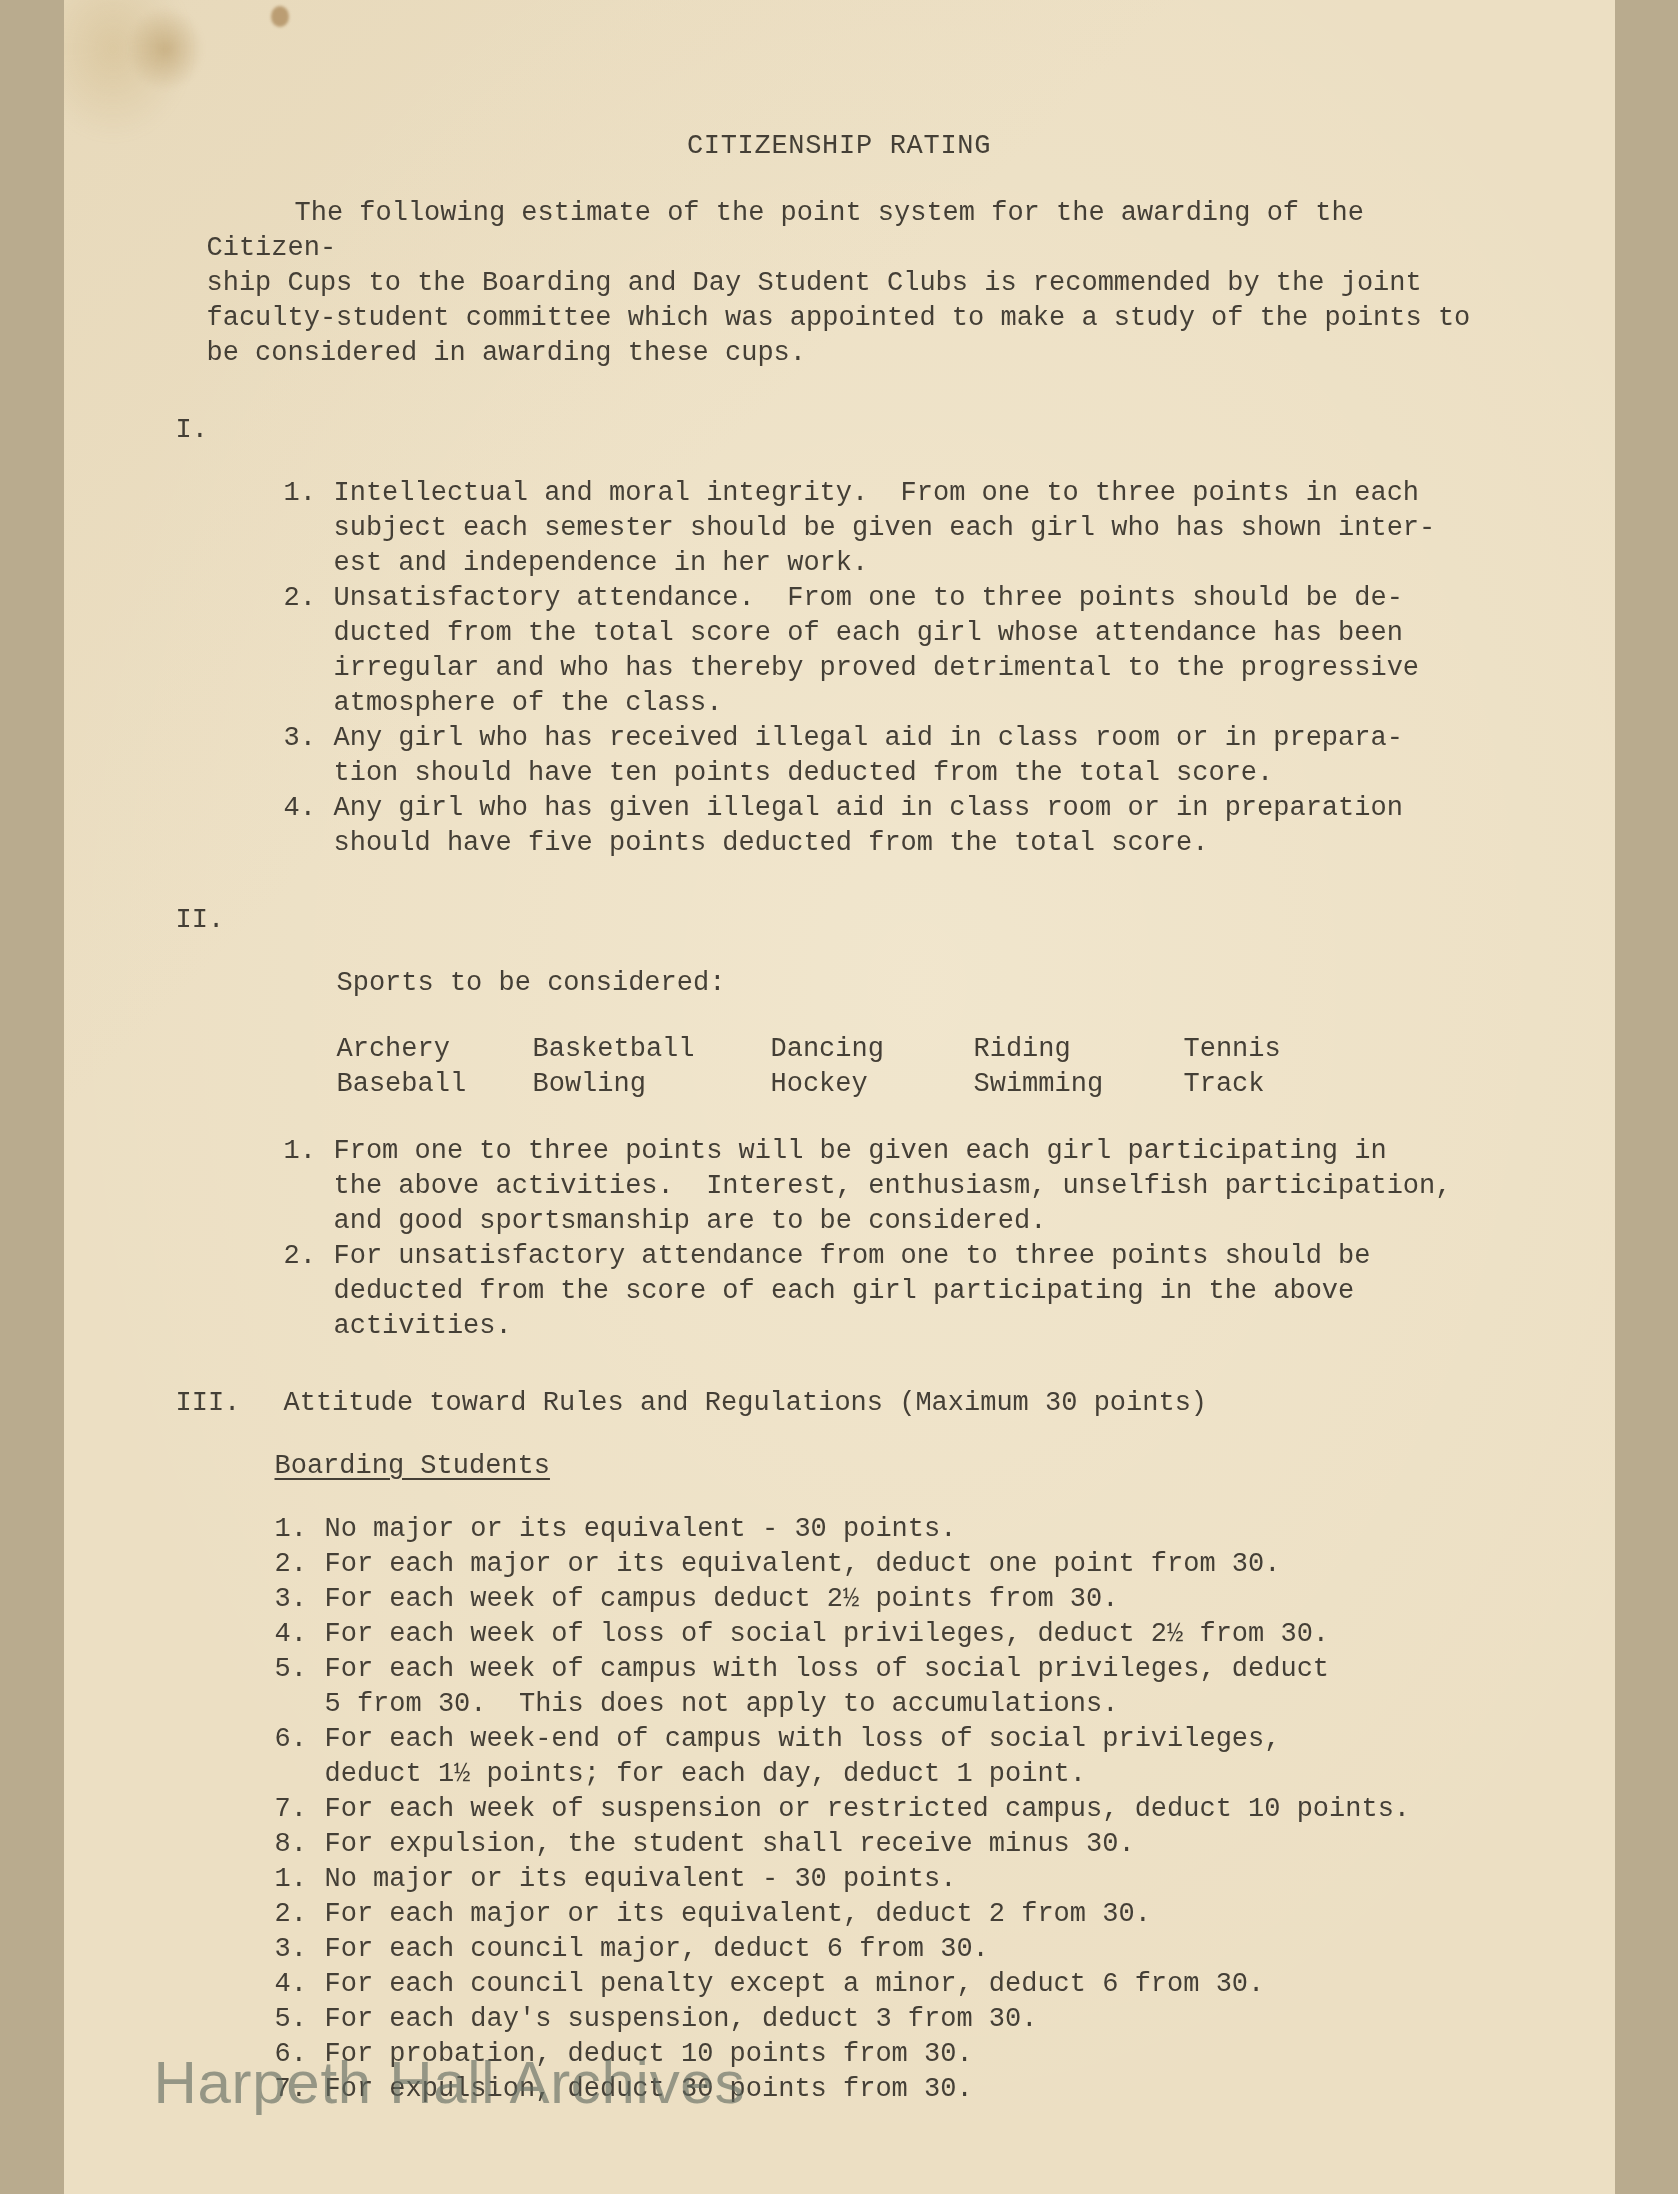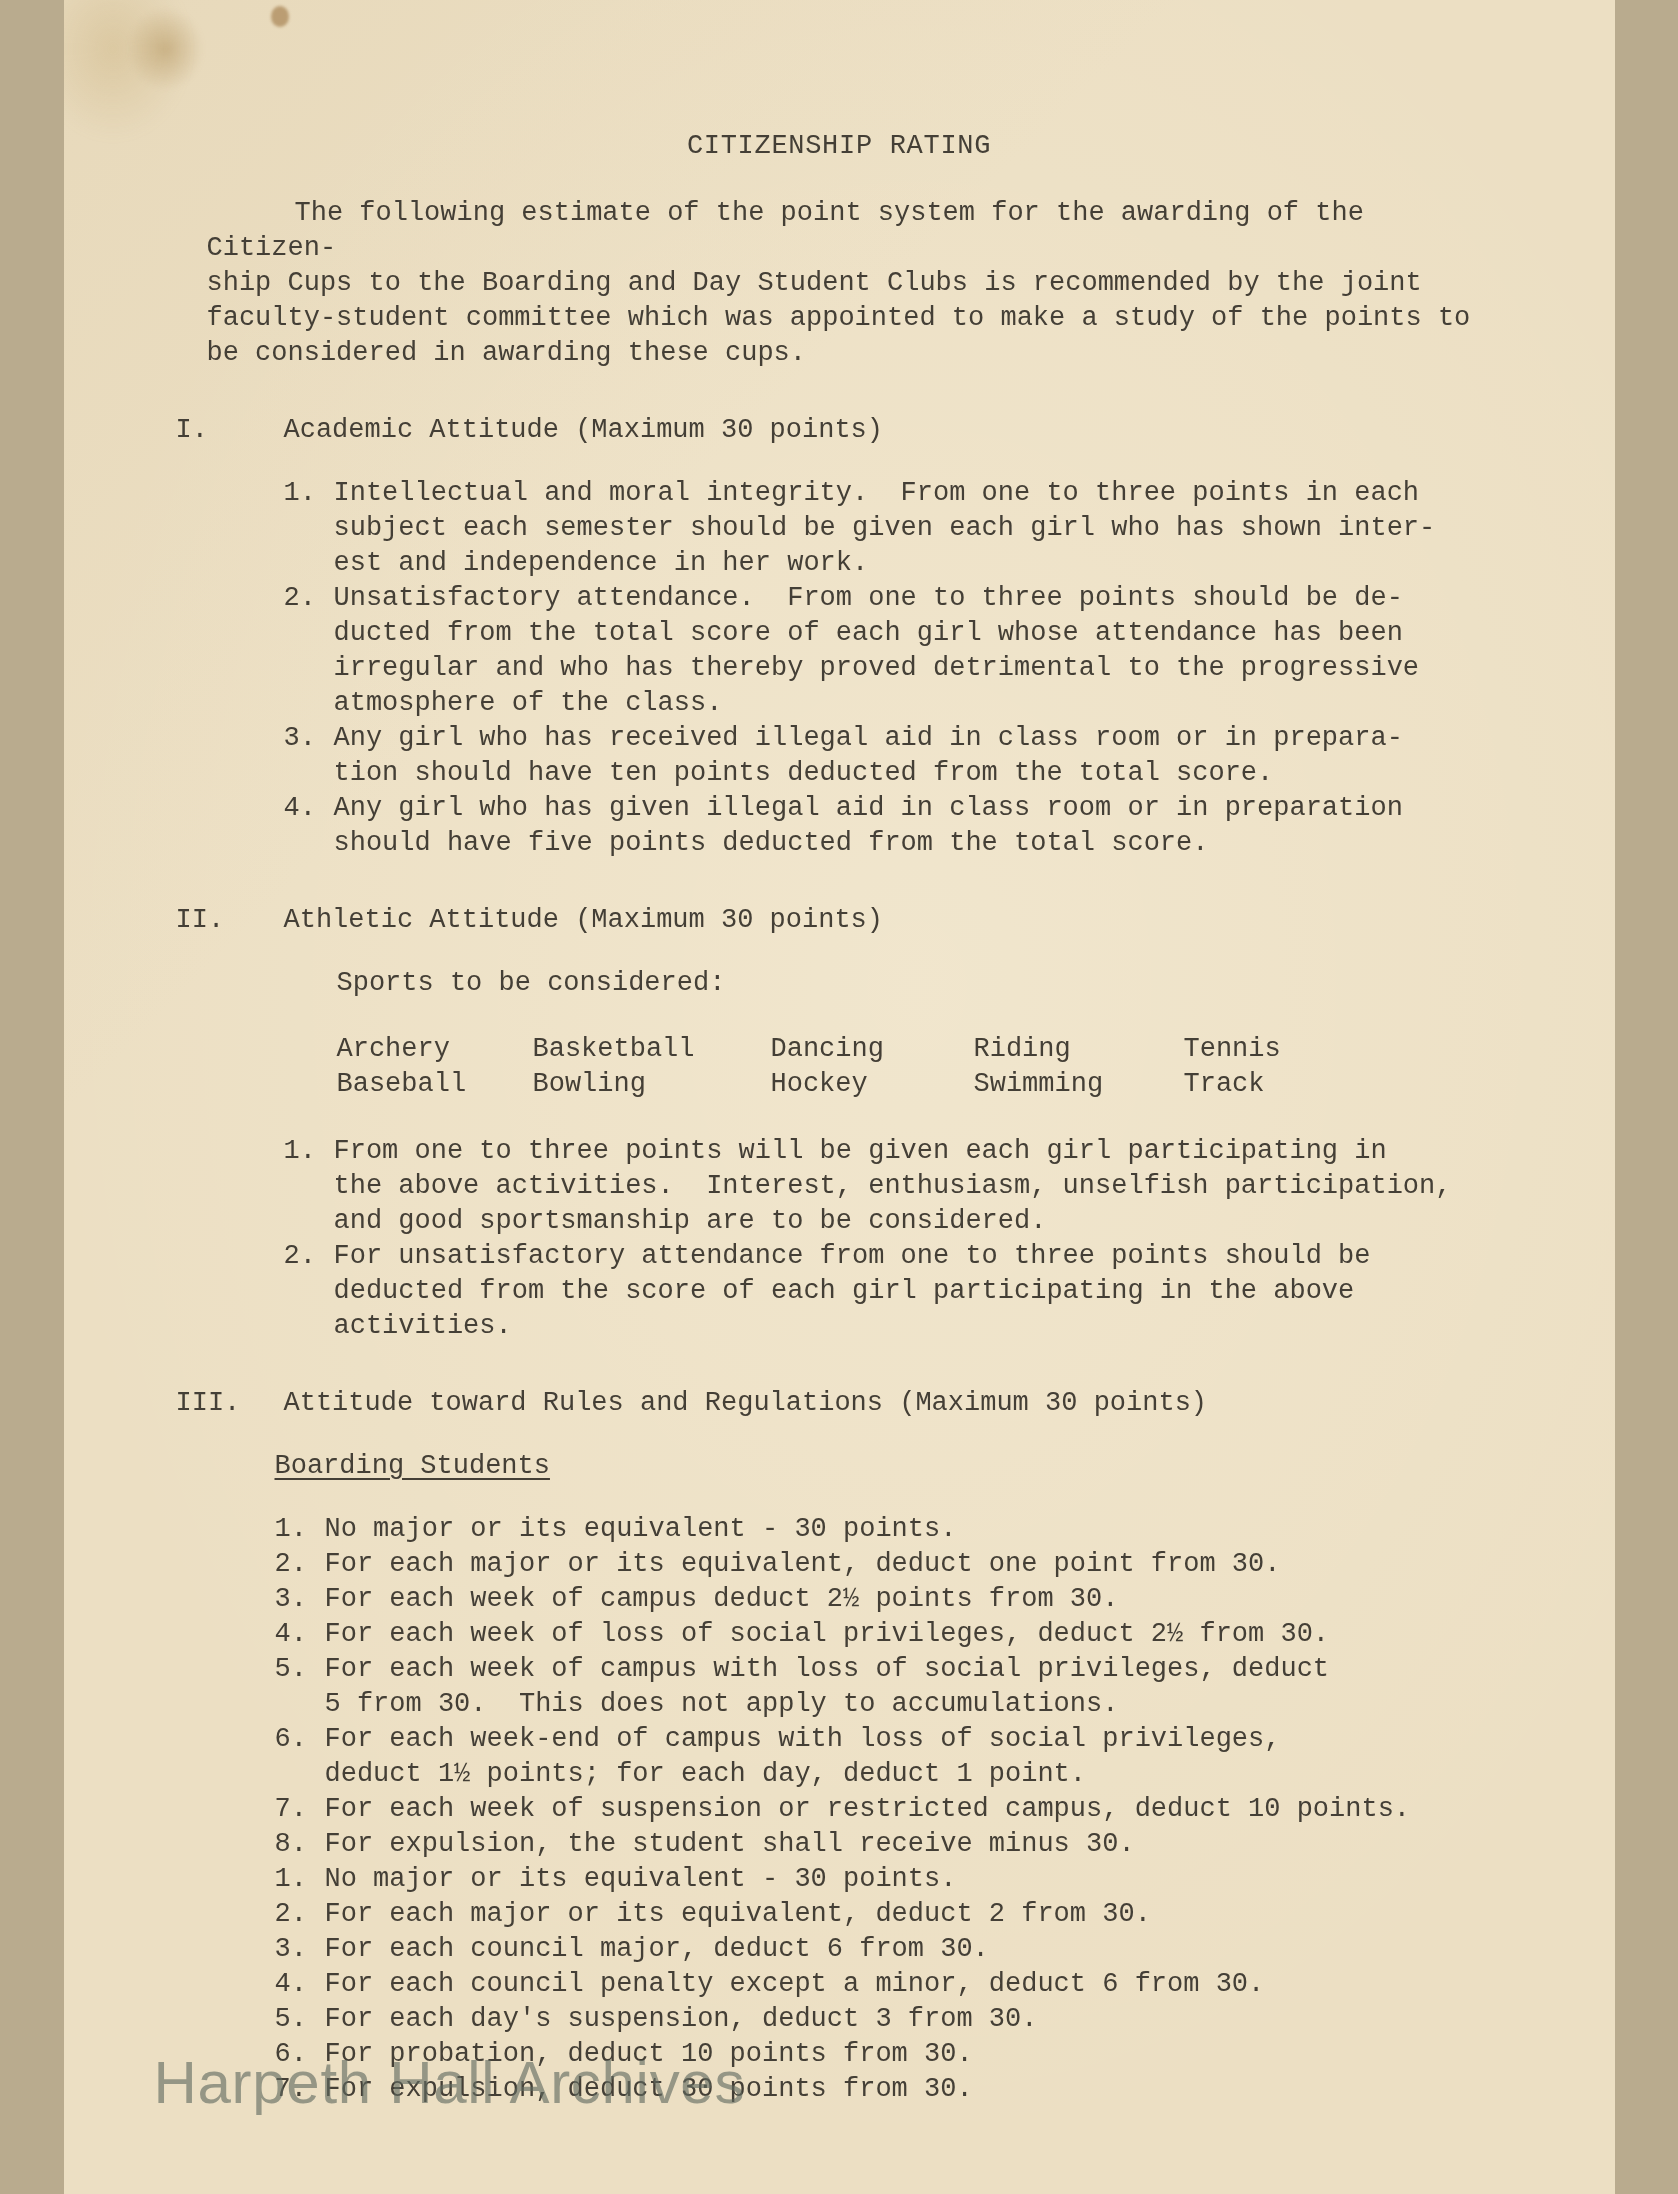--- a/index.html
+++ b/index.html
@@ -125,21 +125,20 @@
 
   <div class="doc-title">CITIZENSHIP RATING</div>
 
   <div class="intro">The following estimate of the point system for the awarding of the Citizen-
 ship Cups to the Boarding and Day Student Clubs is recommended by the joint
 faculty-student committee which was appointed to make a study of the points to
 be considered in awarding these cups.</div>
 
   <div class="sec-head">
     <span class="roman">I.</span>
-    <span class="sec-title">Academic Attitude (Maximum 30 points)</span>
   </div>
   <div class="items">
     <div class="item">
       <span class="num">1.</span>
       <div class="itext">Intellectual and moral integrity.  From one to three points in each
 subject each semester should be given each girl who has shown inter-
 est and independence in her work.</div>
     </div>
     <div class="item">
       <span class="num">2.</span>
@@ -155,21 +154,20 @@
     </div>
     <div class="item">
       <span class="num">4.</span>
       <div class="itext">Any girl who has given illegal aid in class room or in preparation
 should have five points deducted from the total score.</div>
     </div>
   </div>
 
   <div class="sec-head">
     <span class="roman">II.</span>
-    <span class="sec-title">Athletic Attitude (Maximum 30 points)</span>
   </div>
   <div class="sports-label">Sports to be considered:</div>
   <div class="sports-grid">
     <span>Archery</span>
     <span>Basketball</span>
     <span>Dancing</span>
     <span>Riding</span>
     <span>Tennis</span>
     <span>Baseball</span>
     <span>Bowling</span>

